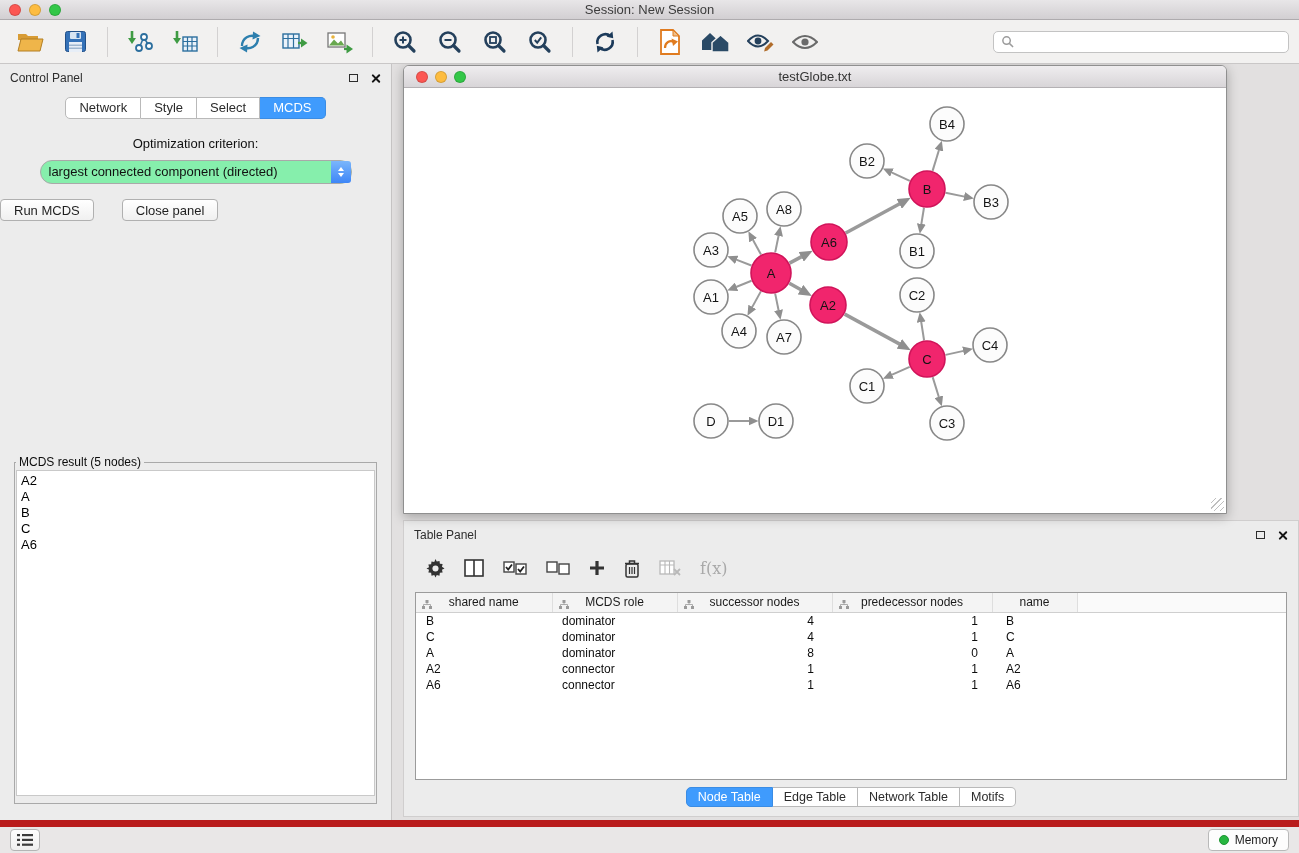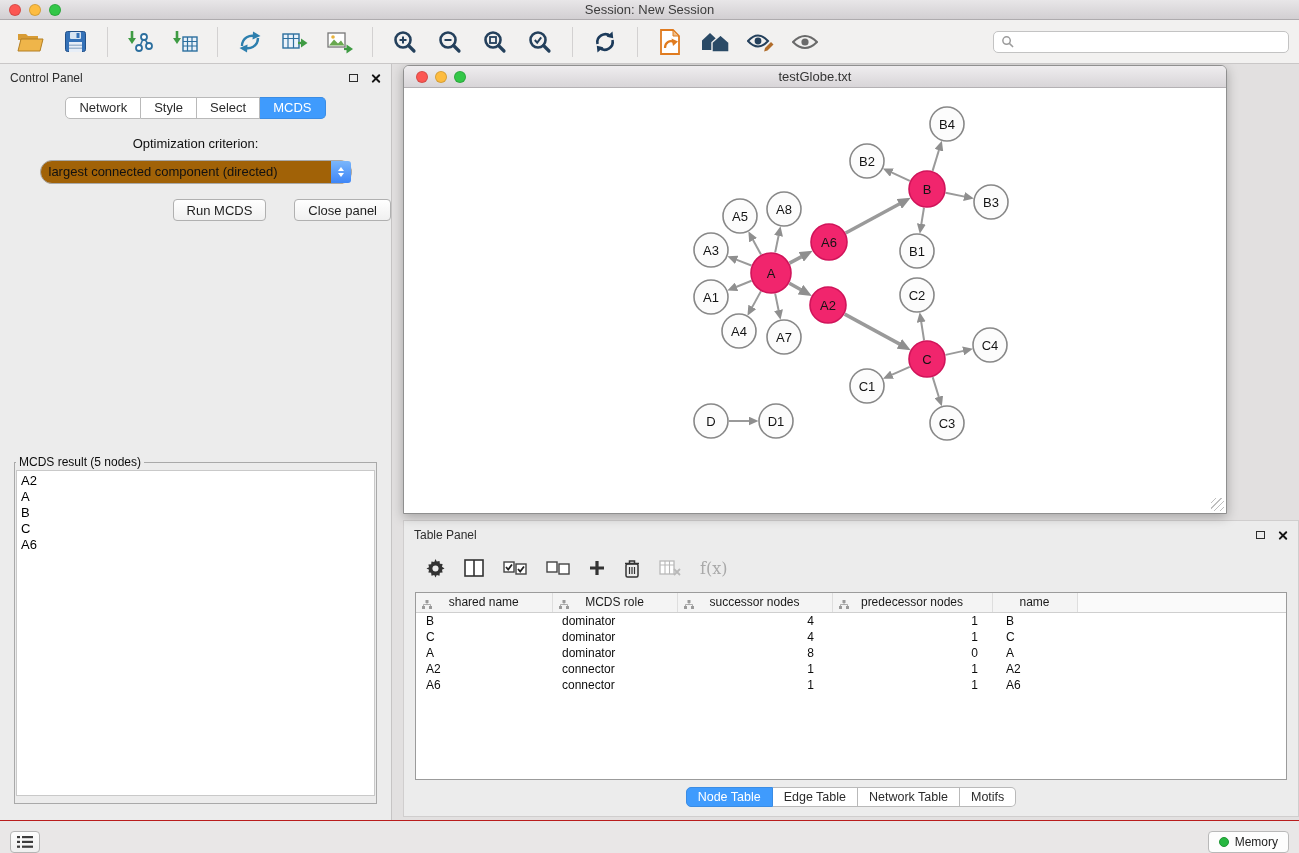--- a/index.html
+++ b/index.html
@@ -28,27 +28,27 @@
   .win-close::before,.win-close::after{content:'';position:absolute;left:4.5px;top:0;width:2.2px;height:11px;background:#141414;border-radius:1px}
   .win-close::before{transform:rotate(45deg)}.win-close::after{transform:rotate(-45deg)}
 
   .seg-tabs{display:flex;justify-content:center;margin-top:5px}
   .seg{height:22px;line-height:20px;padding:0 13px;font-size:13px;color:#2b2b2b;background:#fff;border:1px solid #b9b9b9;border-left:none;cursor:pointer}
   .seg:first-child{border-left:1px solid #b9b9b9;border-radius:5px 0 0 5px}
   .seg:last-child{border-radius:0 5px 5px 0}
   .seg.active{background:#3f9bfd;border-color:#3a8ce4;color:#fff}
 
   .opt-label{text-align:center;margin-top:17px;font-size:13px;color:#101010}
-  .dropdown{width:312px;height:24px;margin:9px auto 4px;position:relative;background:#a16207;border:1px solid #a9a9a9;border-radius:12px;cursor:pointer}
+  .dropdown{width:312px;height:24px;margin:9px auto 4px;position:relative;background:#86efac;border:1px solid #a9a9a9;border-radius:12px;cursor:pointer}
   .dropdown .val{line-height:22px;padding-left:8px;font-size:13px;color:#111;white-space:nowrap;overflow:hidden}
   .dd-step{position:absolute;right:0;top:0;width:20px;height:22px;background:linear-gradient(#7ab6fb,#3e86f7);border-radius:0 3px 3px 0;display:flex;flex-direction:column;align-items:center;justify-content:center;gap:2.5px}
   .dd-up{width:0;height:0;border-left:3.5px solid transparent;border-right:3.5px solid transparent;border-bottom:4.5px solid #fff}
   .dd-down{width:0;height:0;border-left:3.5px solid transparent;border-right:3.5px solid transparent;border-top:4.5px solid #fff}
 
-  .btn-row{display:flex;justify-content:flex-end;gap:28px;margin-top:15px}
+  .btn-row{display:flex;justify-content:flex-start;gap:28px;margin-top:15px}
   .mac-btn{height:22px;padding:0 13px;font-size:13px;color:#1f1f1f;background:linear-gradient(#ffffff,#f0f0f0);border:1px solid #b0b0b0;border-radius:4px;cursor:pointer;font-family:"Liberation Sans",sans-serif}
 
   fieldset.result{position:absolute;left:14px;right:14px;top:391px;bottom:16px;border:1px solid #a9a9a9;padding:1px 1px 7px}
   fieldset.result legend{font-size:12px;color:#0c0c0c;padding:0 3px}
   .result-box{width:100%;height:100%;background:#fff;border:1px solid #c9c9c9;overflow:auto;padding-top:2px}
   .result-item{font-size:13px;line-height:16px;padding-left:4px;color:#000}
 
   
   .network-window{position:absolute;left:403px;top:65px;width:824px;height:449px;border:1px solid #8f8f8f;border-radius:6px 6px 0 0;box-shadow:0 3px 12px rgba(0,0,0,.28);background:#fff;overflow:hidden;z-index:3}
   .nw-titlebar{height:22px;background:linear-gradient(#efedef,#d8d5d8);border-bottom:1px solid #b4b1b4;position:relative}
@@ -72,21 +72,21 @@
   .node-table tbody td{height:16px;line-height:16px;color:#0d0d0d;white-space:nowrap;overflow:hidden}
   td.a-left{text-align:left;padding-left:10px}
   td.a-right{text-align:right}
   td.c2{padding-right:18px}
   td.c3{padding-right:14px}
   td.c4{padding-left:14px}
   .tp-tabs{position:absolute;left:0;right:0;bottom:9px;display:flex;justify-content:center}
   .tp-tabs .seg{height:20px;line-height:18px;font-size:12.5px;padding:0 11px}
 
   
-  .statusbar{position:absolute;left:0;bottom:0;width:100%;height:33px;background:#e9e7e7;border-top:1px solid #b91c1c;display:flex;align-items:flex-end;padding:0 10px;z-index:6}
+  .statusbar{position:absolute;left:0;bottom:0;width:100%;height:33px;background:#e9e7e7;border-top:7px solid #b91c1c;display:flex;align-items:center;padding:8px 10px;z-index:6}
   .sb-btn{width:30px;height:22px;background:linear-gradient(#fdfdfd,#efefef);border:1px solid #b5b5b5;border-radius:4px;display:flex;align-items:center;justify-content:center;cursor:pointer}
   .memory-btn{margin-left:auto;display:flex;align-items:center;gap:6px;height:22px;padding:0 10px;background:#fdfdfd;border:1px solid #b9b9b9;border-radius:4px;font-size:12px;color:#1e1e1e;cursor:pointer}
   .mem-dot{width:10px;height:10px;border-radius:50%;background:#27b741;border:1px solid #1f9634}
 </style>
 </head>
 <body>
 
 <div class="titlebar">
   <span class="tl red"></span>
   <span class="tl yellow"></span>

